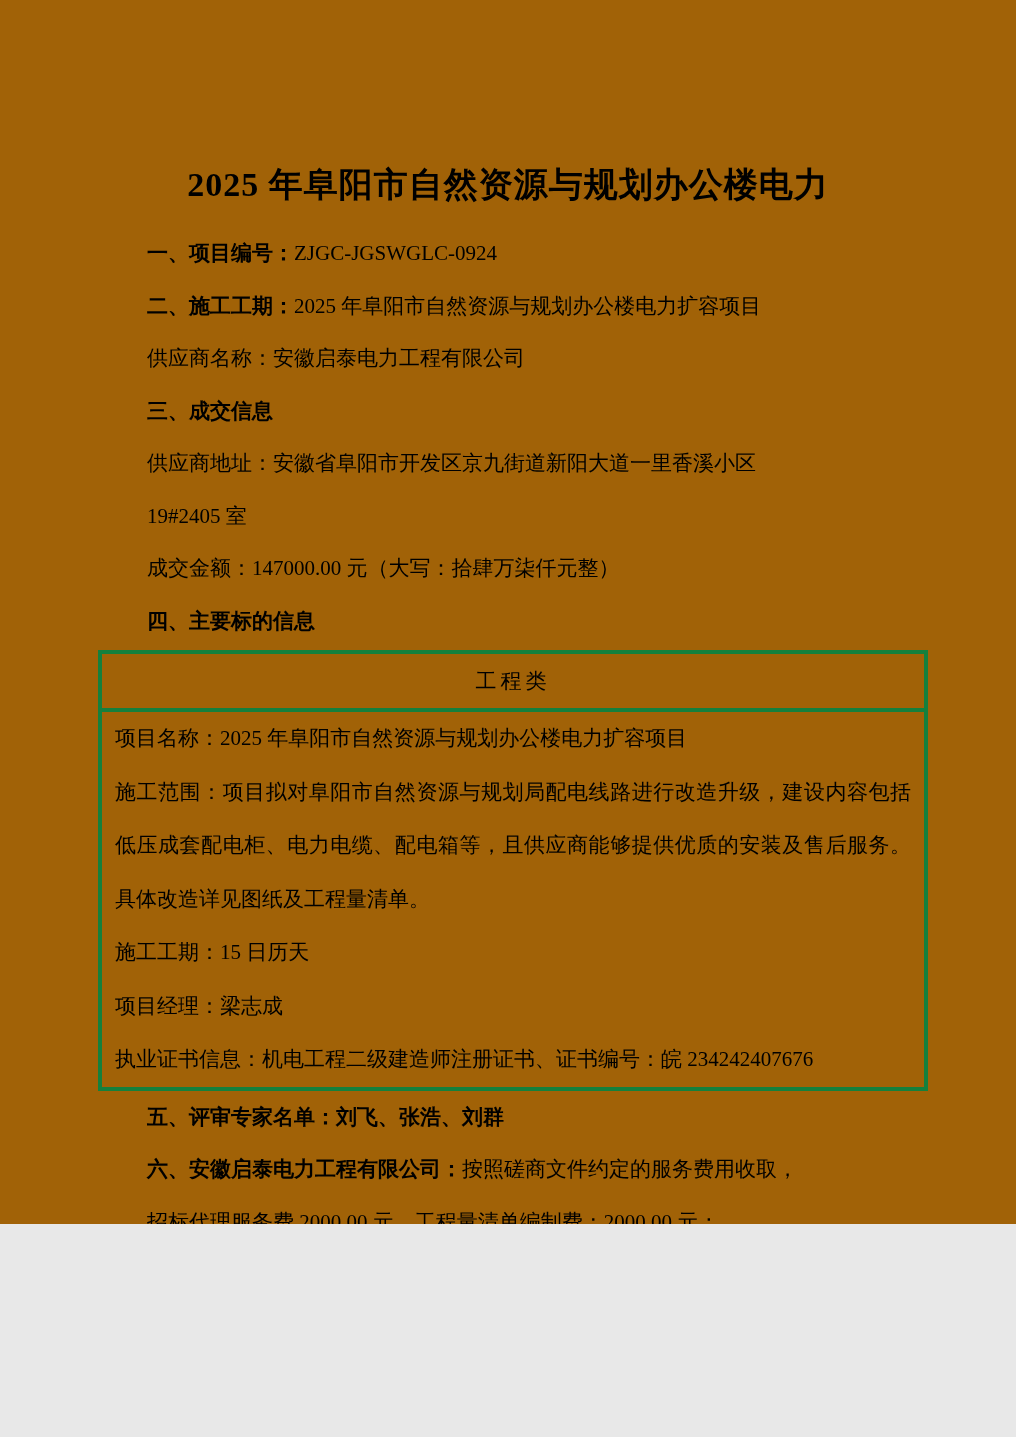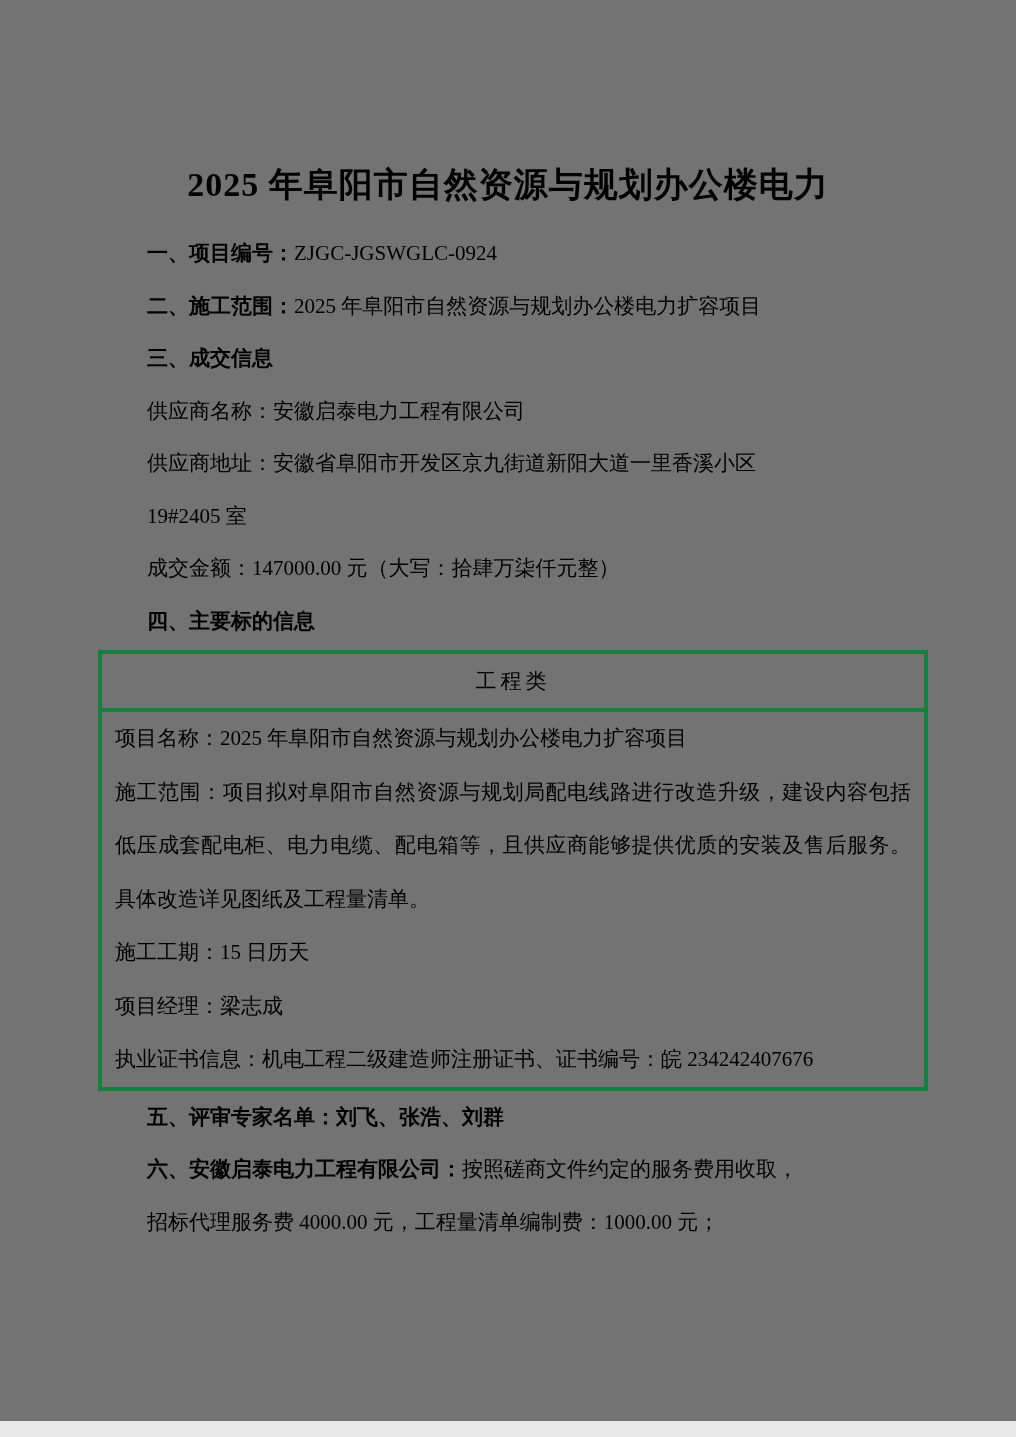--- a/index.html
+++ b/index.html
@@ -1,21 +1,21 @@
 <!DOCTYPE html>
 <html><head>
 <meta charset="utf-8">
 <style>
   * { margin:0; padding:0; box-sizing:border-box; }
   html,body { background:#e8e8e8; }
   .page {
     position:relative;
-    width:1016px; height:1421px;
+    width:1016px; height:1224px;
     margin:0 auto;
-    background:#737373;
+    background:#a16207;
     color:#000000;
     font-family:"Liberation Serif","DejaVu Serif",serif;
     overflow:hidden;
   }
   .title {
     margin-top:142px;
     text-align:center;
     font-size:34px;
     font-weight:bold;
     line-height:2.5;
@@ -56,25 +56,25 @@
 <div class="page">
 
   <div class="title">
     <div>2025 年阜阳市自然资源与规划办公楼电力</div>
   </div>
 
   <div class="content">
 
     <div class="para"><span class="b">一、项目编号：</span><span>ZJGC-JGSWGLC-0924</span></div>
 
-    <div class="para"><span class="b">二、施工范围：</span><span>2025 年阜阳市自然资源与规划办公楼电力扩容项目</span></div>
+    <div class="para"><span class="b">二、施工工期：</span><span>2025 年阜阳市自然资源与规划办公楼电力扩容项目</span></div>
+
+    <div class="para">供应商名称：安徽启泰电力工程有限公司</div>
 
     <div class="para b">三、成交信息</div>
-
-    <div class="para">供应商名称：安徽启泰电力工程有限公司</div>
 
     <div class="para">供应商地址：安徽省阜阳市开发区京九街道新阳大道一里香溪小区</div>
 
     <div class="para">19#2405 室</div>
 
     <div class="para">成交金额：147000.00 元（大写：拾肆万柒仟元整）</div>
 
     <div class="para b">四、主要标的信息</div>
 
     <table class="doc-table">
@@ -93,16 +93,16 @@
             <div class="trow">执业证书信息：机电工程二级建造师注册证书、证书编号：皖 234242407676</div>
           </td>
         </tr>
       </tbody>
     </table>
 
     <div class="para"><span class="b">五、评审专家名单：</span><span class="b">刘飞、张浩、刘群</span></div>
 
     <div class="para"><span class="b">六、安徽启泰电力工程有限公司：</span><span>按照磋商文件约定的服务费用收取，</span></div>
 
-    <div class="para">招标代理服务费 4000.00 元，工程量清单编制费：1000.00 元；</div>
+    <div class="para">招标代理服务费 2000.00 元，工程量清单编制费：2000.00 元；</div>
 
   </div>
 </div>
 
 </body></html>

